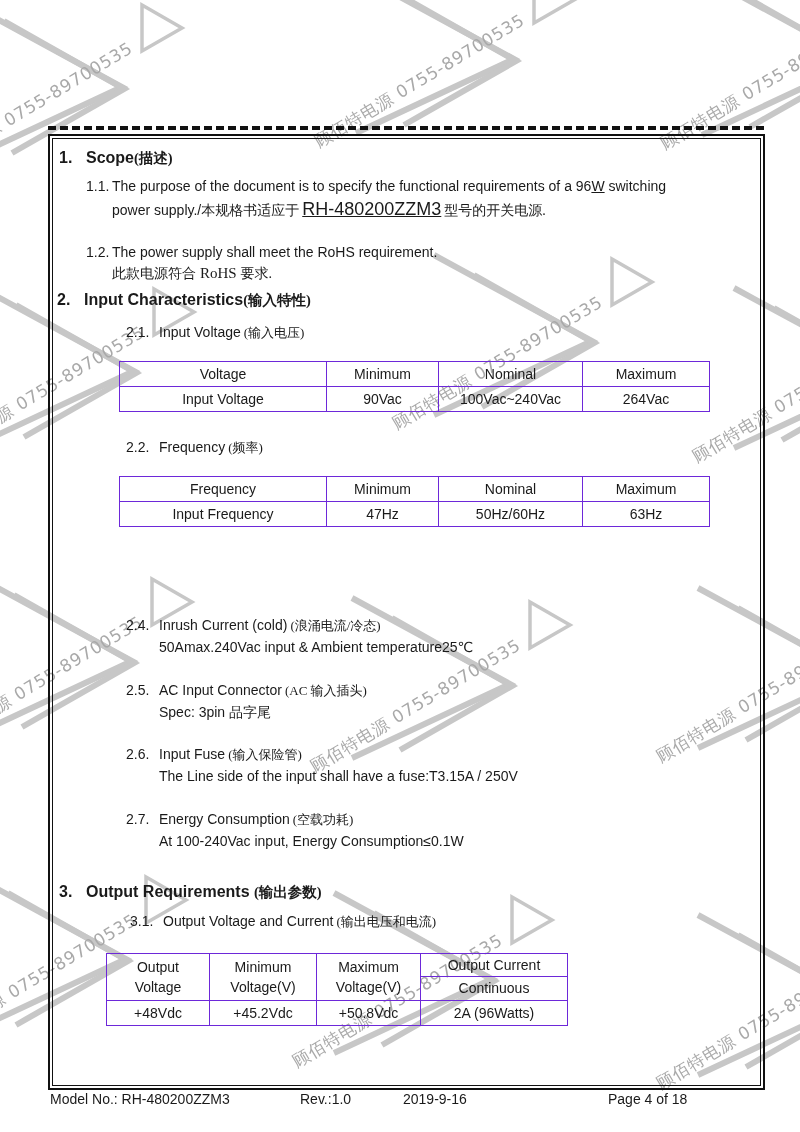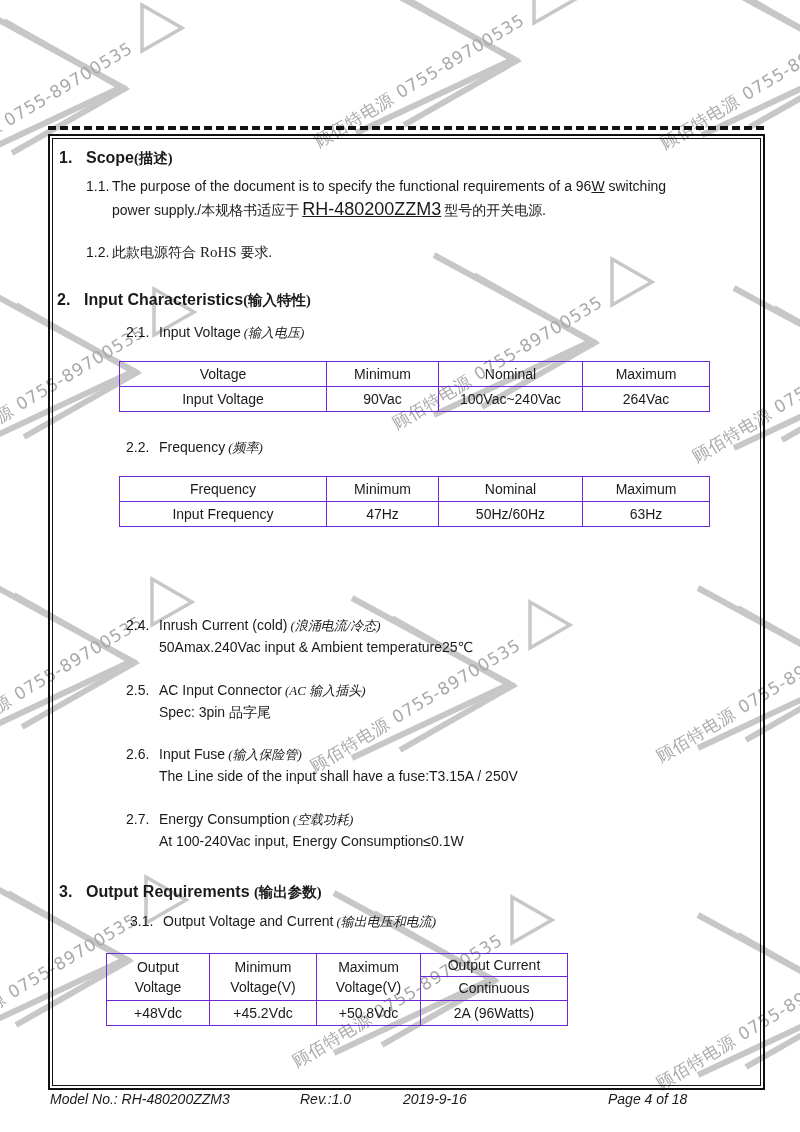--- a/index.html
+++ b/index.html
@@ -28,21 +28,21 @@
   
   .blk{position:absolute;font-size:14px;line-height:21px;}
   .h1{font-size:16px;font-weight:bold;}
   .h1 .hnum{display:inline-block;width:27px;}
   .hzh{font-weight:600;font-size:14.5px;font-family:"Liberation Serif","DejaVu Serif",serif;}
   .item{display:flex;align-items:flex-start;}
   .inum{flex:none;width:26px;}
   .inum2{flex:none;width:33px;margin-left:44px;}
   .itext{flex:1 1 auto;}
   .zh,.zh-paren{font-family:"Liberation Serif","DejaVu Serif",serif;}
-  .zh-paren{font-size:13px;margin-left:3px;font-style:italic;}
+  .zh-paren{font-size:13px;margin-left:3px;}
   .model{font-size:18px;text-decoration:underline;margin:0 3px;}
   .serif{font-family:"Liberation Serif","DejaVu Serif",serif;font-size:15px;}
   .body-line{margin-top:1px;}
   .line2{line-height:24px;}
   
   table.spec{border-collapse:collapse;border:1.5px solid #000;background:transparent;}
   table.spec th,table.spec td{
     border:1px solid #6d28d9;font-weight:normal;text-align:center;
     font-size:14px;padding:0 2px;height:24px;background:transparent;
   }
@@ -59,21 +59,21 @@
   .pos-s2_3{top:412px;left:29px;width:640px;}
   .pos-s2_4{top:476px;left:29px;width:640px;}
   .pos-s2_5{top:541px;left:29px;width:640px;}
   .pos-s2_6{top:605px;left:29px;width:640px;justify-content:space-between;}
   .pos-s2_7{top:670px;left:29px;width:640px;}
   .pos-s3{top:742px;left:6px;}
   .pos-s3_1{top:772px;left:33px;width:640px;}
   .pos-table3{top:814px;left:53px;}
   
   .footer{position:absolute;left:0;top:1091px;width:800px;height:24px;z-index:2;font-size:14px;}
-  .footer span{position:absolute;white-space:nowrap;font-style:italic;}
+  .footer span{position:absolute;white-space:nowrap;}
   .f-model{left:50px;} .f-rev{left:300px;} .f-date{left:403px;} .f-page{left:608px;}
 </style>
 </head>
 <body>
 
 <div class="page">
 
   <div class="watermark-layer" id="wm-layer">
       <div class="wm-tile" style="left: -70px; top: -7px;">
         <svg width="236" height="176" viewBox="0 0 236 176">
@@ -186,20 +186,21 @@
         <span class="inum">1.1.</span>
         <div class="itext">
           <div><span>The purpose of the document is to specify the functional requirements of a 96</span><u>W</u><span> switching</span></div>
           <div class="line2"><span>power supply./</span><span class="zh">本规格书适应于</span><span class="model">RH-480200ZZM3</span><span class="zh">型号的开关电源.</span></div>
         </div>
       </div>
 
       <div class="blk item pos-s1_2">
         <span class="inum">1.2.</span>
         <div class="itext">
+          <div>The power supply shall meet the RoHS requirement.</div>
           <div><span class="zh">此款电源符合</span> <span class="serif">RoHS</span> <span class="zh">要求.</span></div>
         </div>
       </div>
 
       <div class="blk h1 pos-s2">
         <span class="hnum">2.</span><span>Input Characteristics</span><span class="hzh">(输入特性)</span>
       </div>
 
       <div class="blk item pos-s2_1">
         <span class="inum2">2.1.</span>

